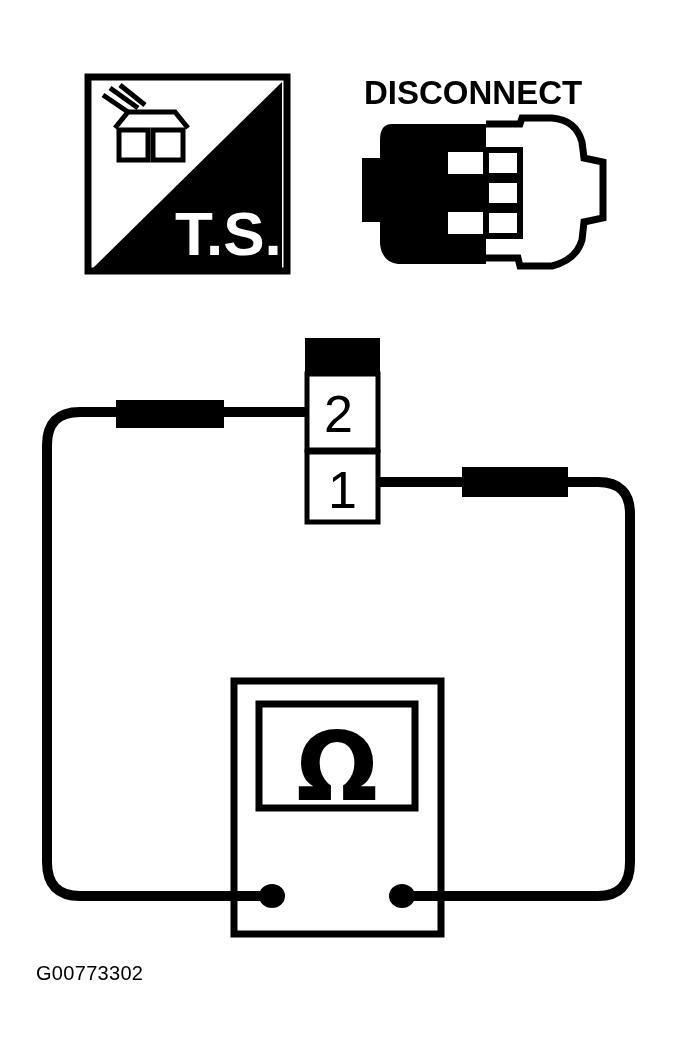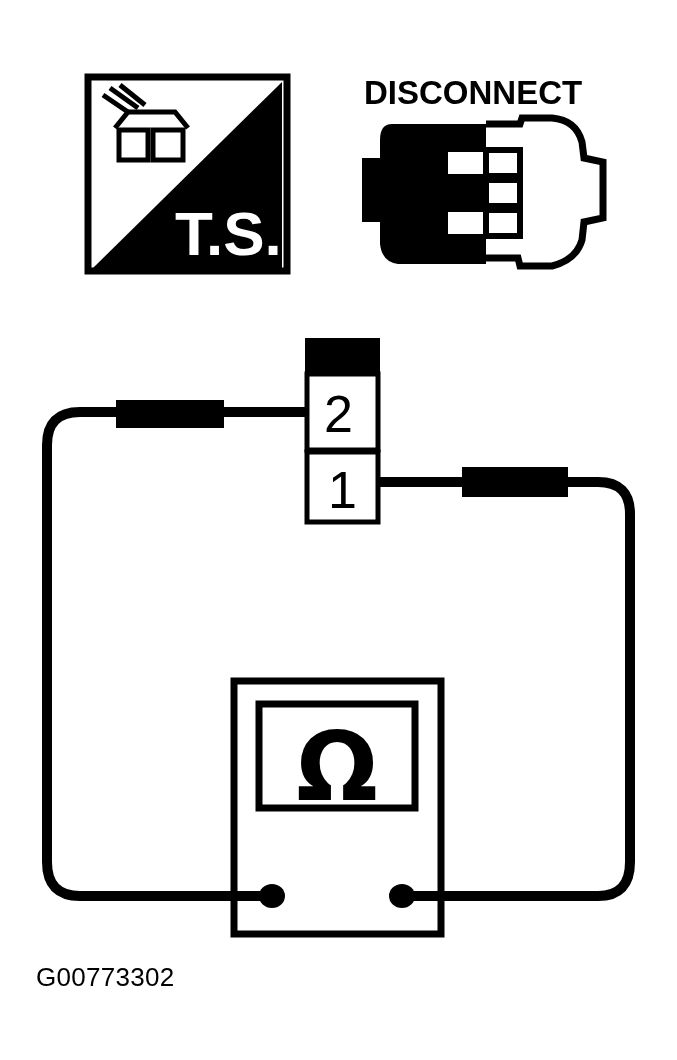--- a/index.html
+++ b/index.html
@@ -2,21 +2,21 @@
 <html><head>
   <meta charset="utf-8">
   <style>
     html, body { margin:0; padding:0; background:#ffffff; }
     body { width:677px; height:1060px; position:relative; overflow:hidden; font-family:"Liberation Sans", sans-serif; }
     #stage { position:absolute; left:0; top:0; width:677px; height:1060px; }
     .lbl-disconnect { font-family:"Liberation Sans", sans-serif; font-weight:bold; font-size:33px; }
     .lbl-ts { font-family:"Liberation Sans", sans-serif; font-weight:bold; font-size:62px; }
     .lbl-pin { font-family:"Liberation Sans", sans-serif; font-size:52px; }
     .lbl-ohm { font-family:"DejaVu Sans", sans-serif; font-weight:bold; font-size:96px; }
-    .fig-id { position:absolute; left:36px; top:962px; font-family:"Liberation Sans", sans-serif; font-size:26px; color:#000; letter-spacing:0.3px; }
+    .fig-id { position:absolute; left:36px; top:962px; font-family:"Liberation Sans", sans-serif; font-size:20px; color:#000; letter-spacing:0.3px; }
   </style>
 </head>
 <body>
 
 <svg id="stage" width="677" height="1060" viewBox="0 0 677 1060" xmlns="http://www.w3.org/2000/svg">
 
   <g>
     <rect x="88" y="77" width="199" height="194" fill="#fff" stroke="#000" stroke-width="7"></rect>
     <polygon points="282,82 282,268 93,268" fill="#000"></polygon>
 

